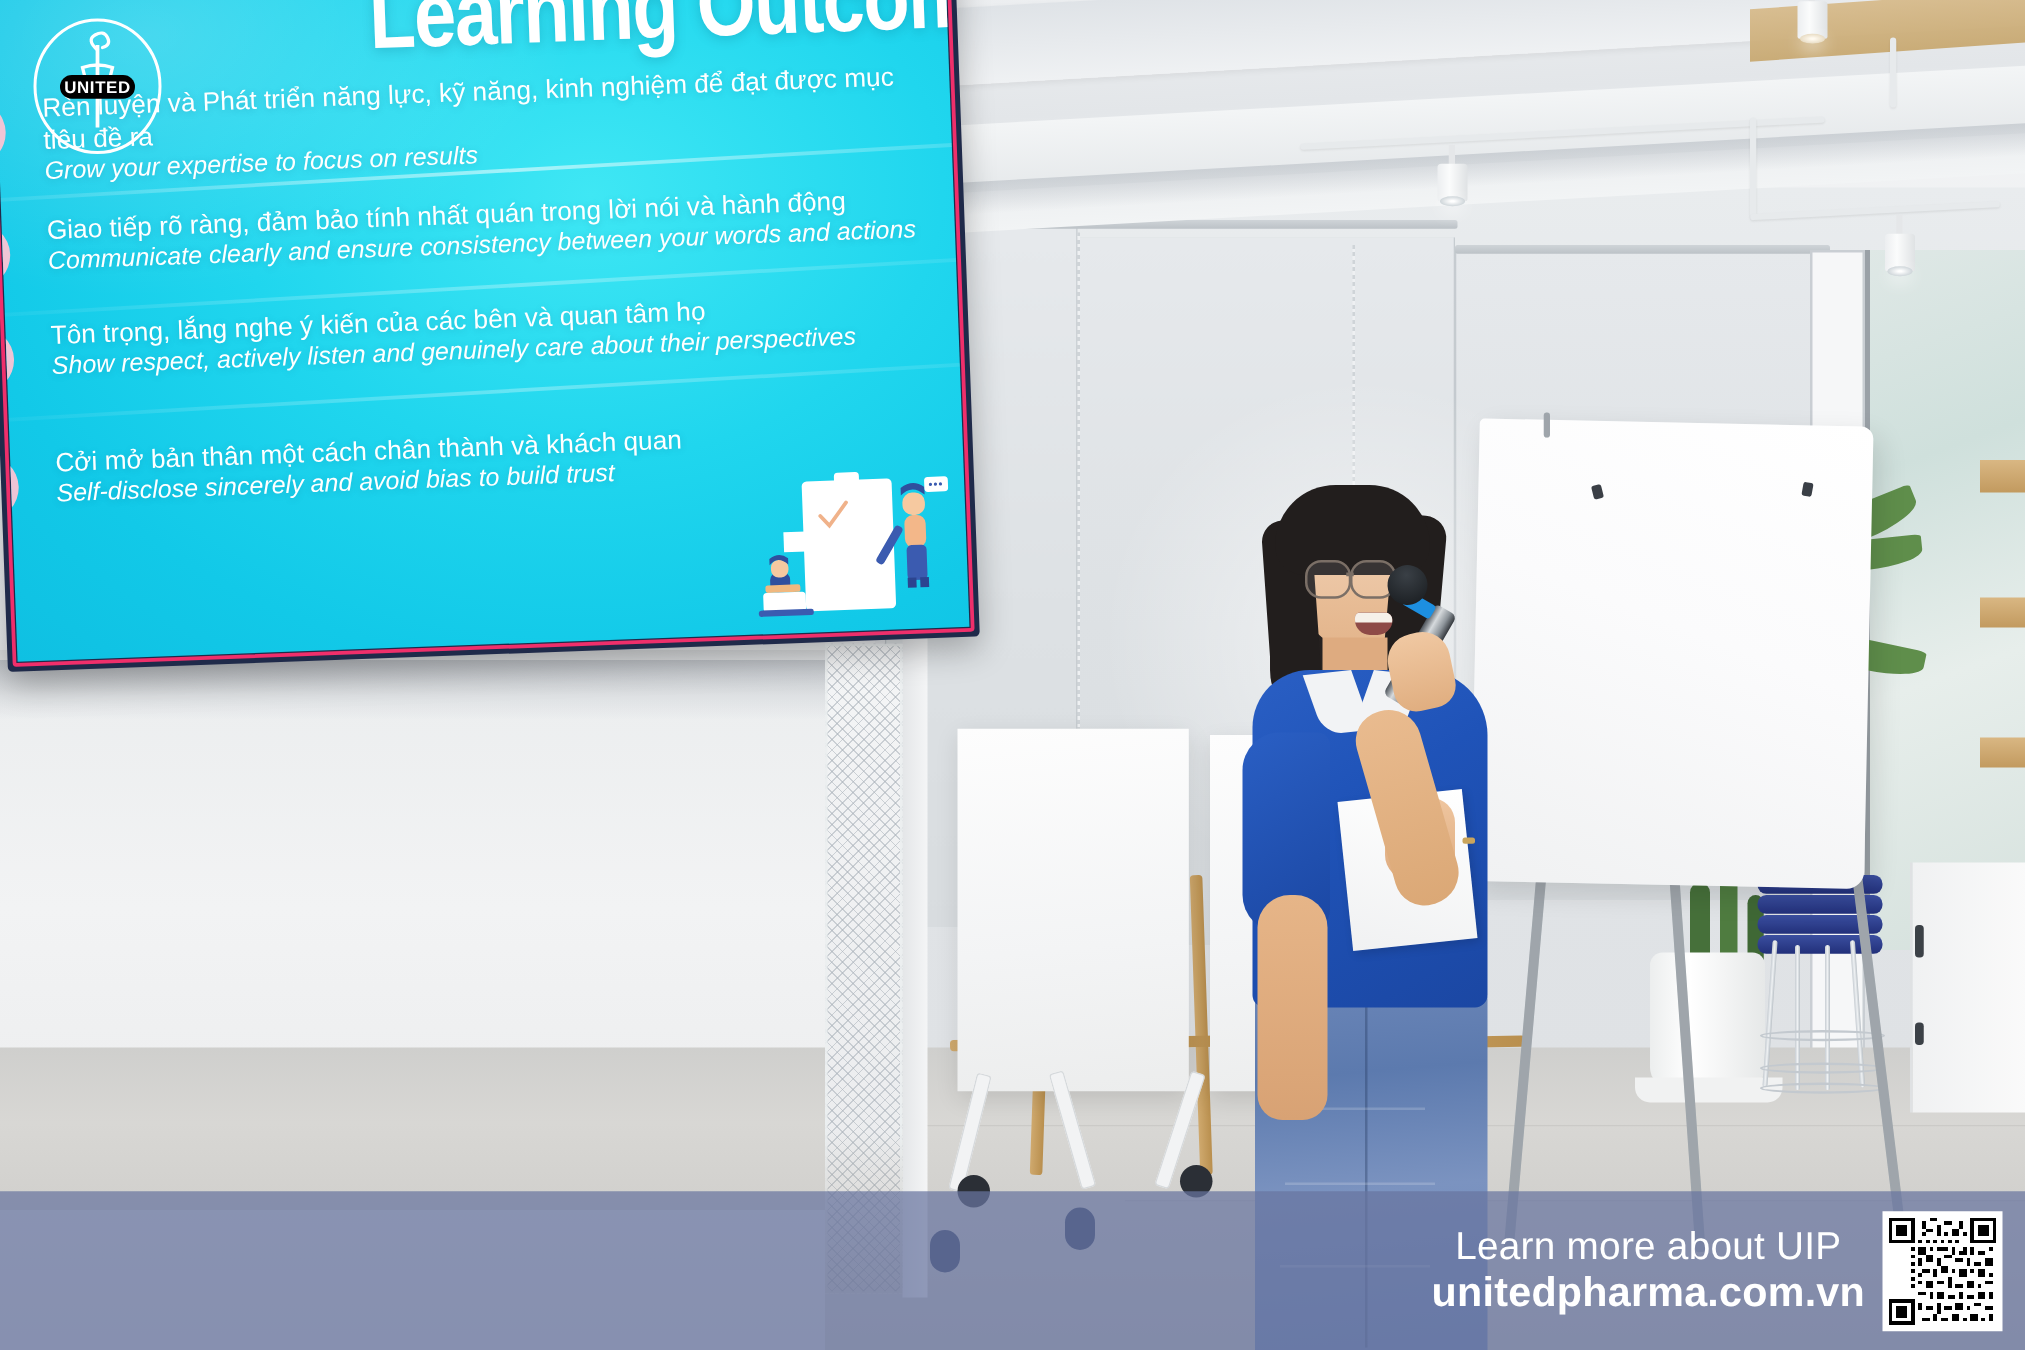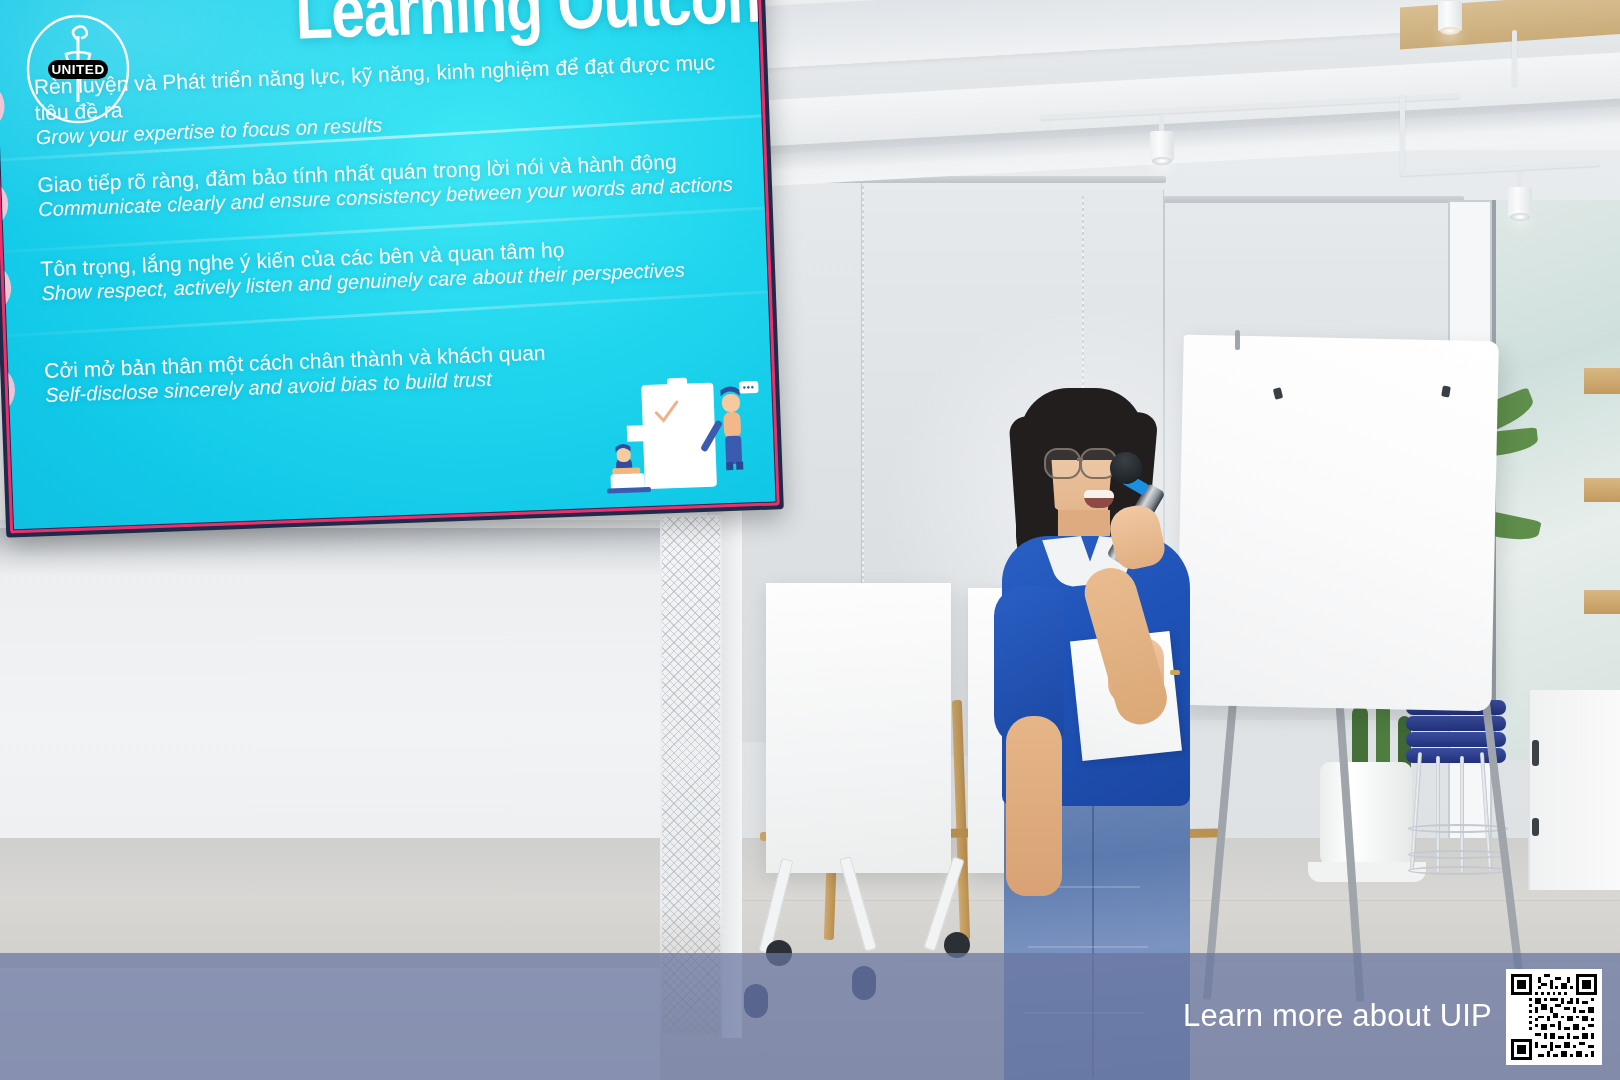--- a/index.html
+++ b/index.html
@@ -665,20 +665,21 @@
     <path d="M54 26 q-9 -8 -2 -12 q7 -4 10 2 q3 6 -4 8" fill="none" stroke="#ffffff" stroke-width="2.6" stroke-linecap="round"></path>
 
     <rect x="24" y="46" width="60" height="19" rx="9.5" fill="#000000"></rect>
     <text x="54" y="60" font-family="Liberation Sans, sans-serif" font-size="13.5" font-weight="700" fill="#ffffff" text-anchor="middle" letter-spacing="0.5">UNITED</text>
   </svg>
 
   <div class="banner">
     <div class="banner-inner">
       <div class="banner-text">
         <div class="banner-line1">Learn more about UIP</div>
+        <div class="banner-line2">unitedpharma.com.vn</div>
       </div>
       <div class="qr">
         <svg viewBox="0 0 29 29" width="86" height="86" shape-rendering="crispEdges">
           <rect width="29" height="29" fill="#ffffff"></rect>
           <g fill="#000000">
 
             <rect x="0" y="0" width="7" height="1"></rect>
               <rect x="0" y="6" width="7" height="1"></rect>
             <rect x="0" y="0" width="1" height="7"></rect>
               <rect x="6" y="0" width="1" height="7"></rect>

